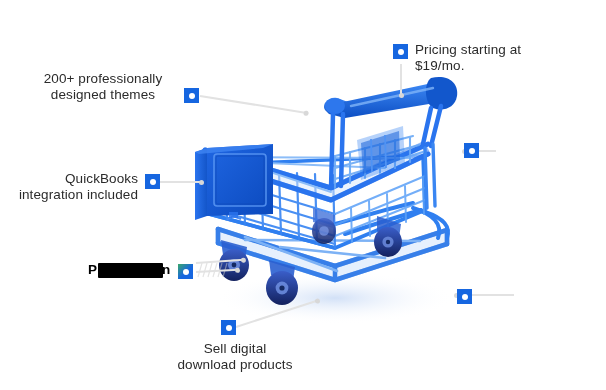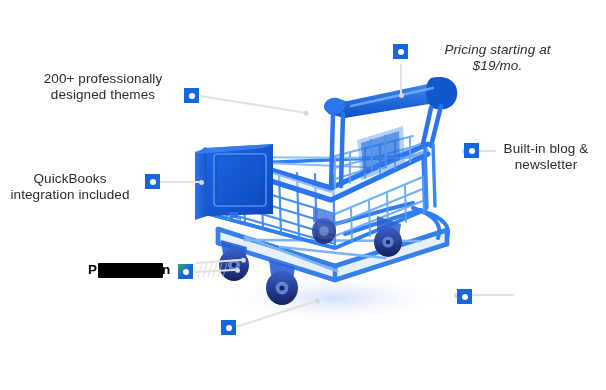--- a/index.html
+++ b/index.html
@@ -333,30 +333,30 @@
   <div class="marker" style="left:145px; top:174px;"></div>
   <div class="marker tinted" style="left:178px; top:264px;"></div>
   <div class="marker" style="left:221px; top:320px;"></div>
   <div class="marker" style="left:393px; top:44px;"></div>
   <div class="marker" style="left:464px; top:143px;"></div>
   <div class="marker" style="left:457px; top:289px;"></div>
 
   <div class="callout-text" style="left:28px; top:71px; width:150px;">200+ professionally
 designed themes</div>
 
-  <div class="callout-text" style="left:2px; top:171px; width:136px;">QuickBooks
+  <div class="callout-text" style="left:2px; top:171px; width:136px;text-align:right;">QuickBooks
 integration included</div>
 
   <div style="position:absolute; left:88px; top:262px; width:86px; height:18px;">
     <span class="callout-text redacted" style="left:0px; top:0px; width:12px; text-align:left; font-weight:600;">P</span>
     <span class="callout-text redacted" style="left:74px; top:0px; width:12px; text-align:left; font-weight:600;">n</span>
     <span class="redact-bar" style="left:10px; top:1px; width:65px; height:15px;"></span>
   </div>
 
-
-  <div class="callout-text" style="left:415px; top:42px; width:165px; text-align:center;font-style:italic;">Pricing starting at
+  <div class="callout-text" style="left:155px; top:341px; width:160px;">Sell digital
+download products</div>
+
+  <div class="callout-text" style="left:415px; top:42px; width:165px; text-align:left;">Pricing starting at
 $19/mo.</div>
 
-  <div class="callout-text" style="left:487px; top:141px; width:118px;">Built-in blog &amp;
-newsletter</div>
 
 
 </div>
 
 </body></html>

